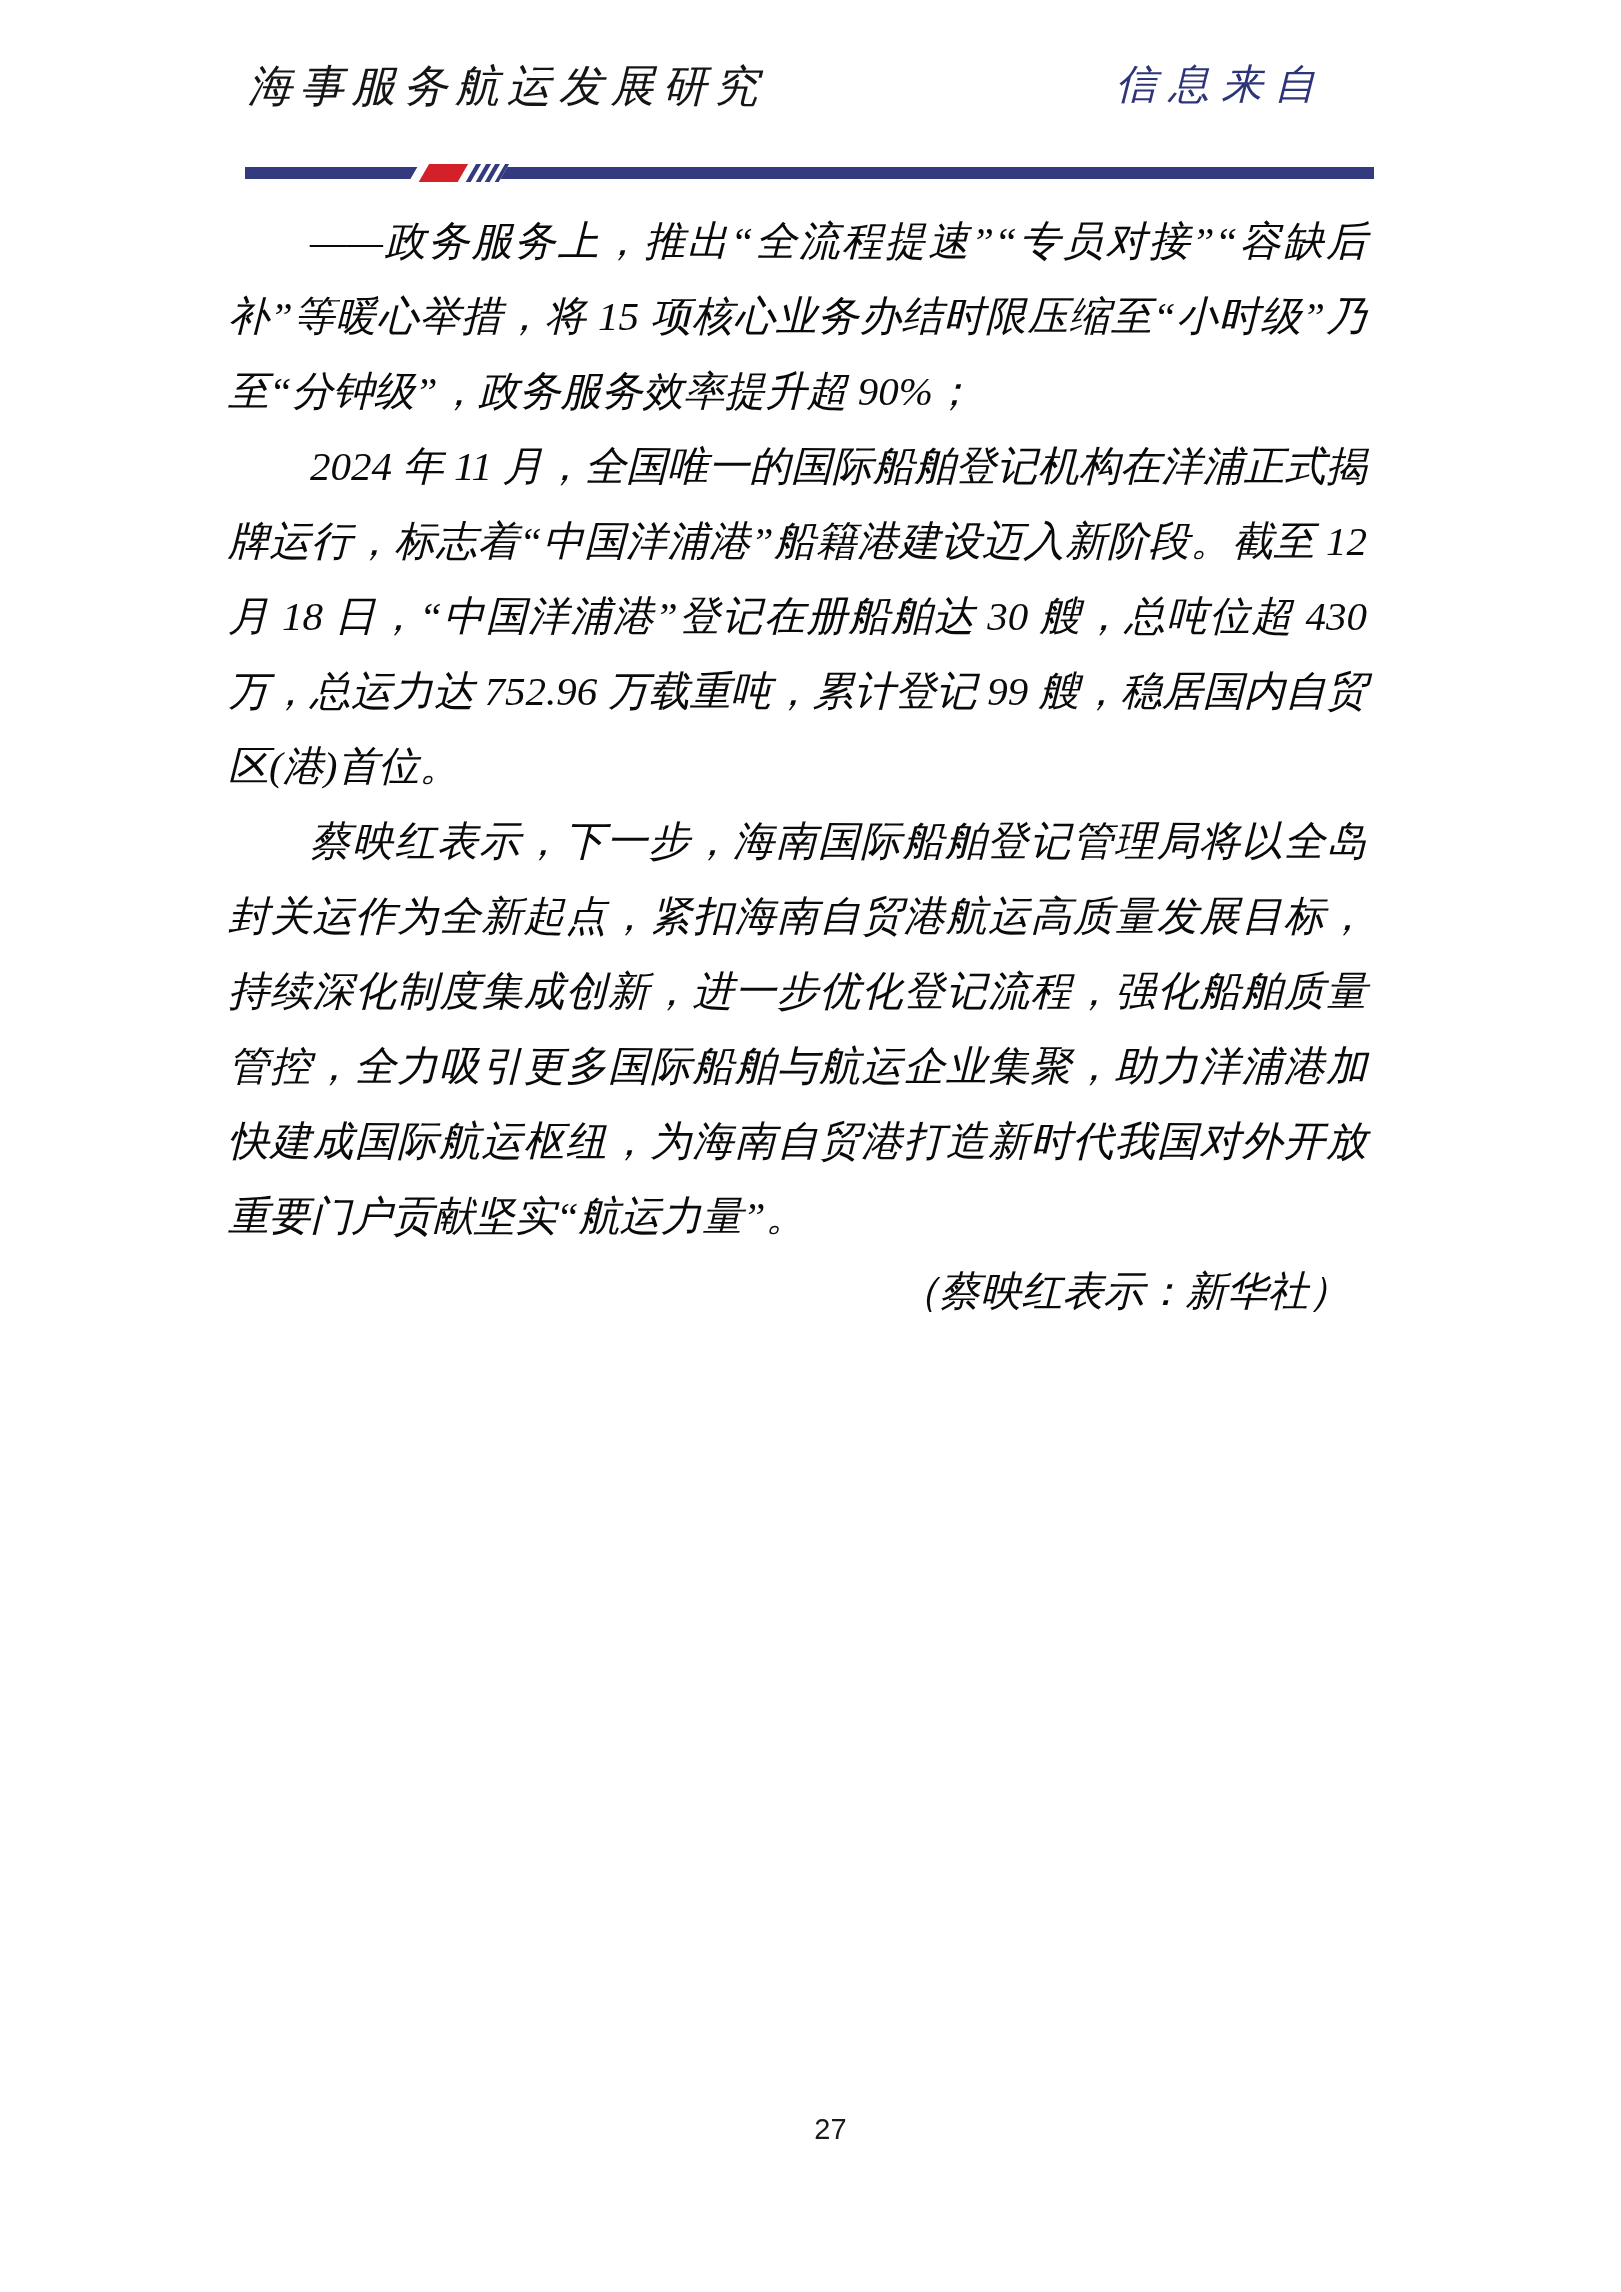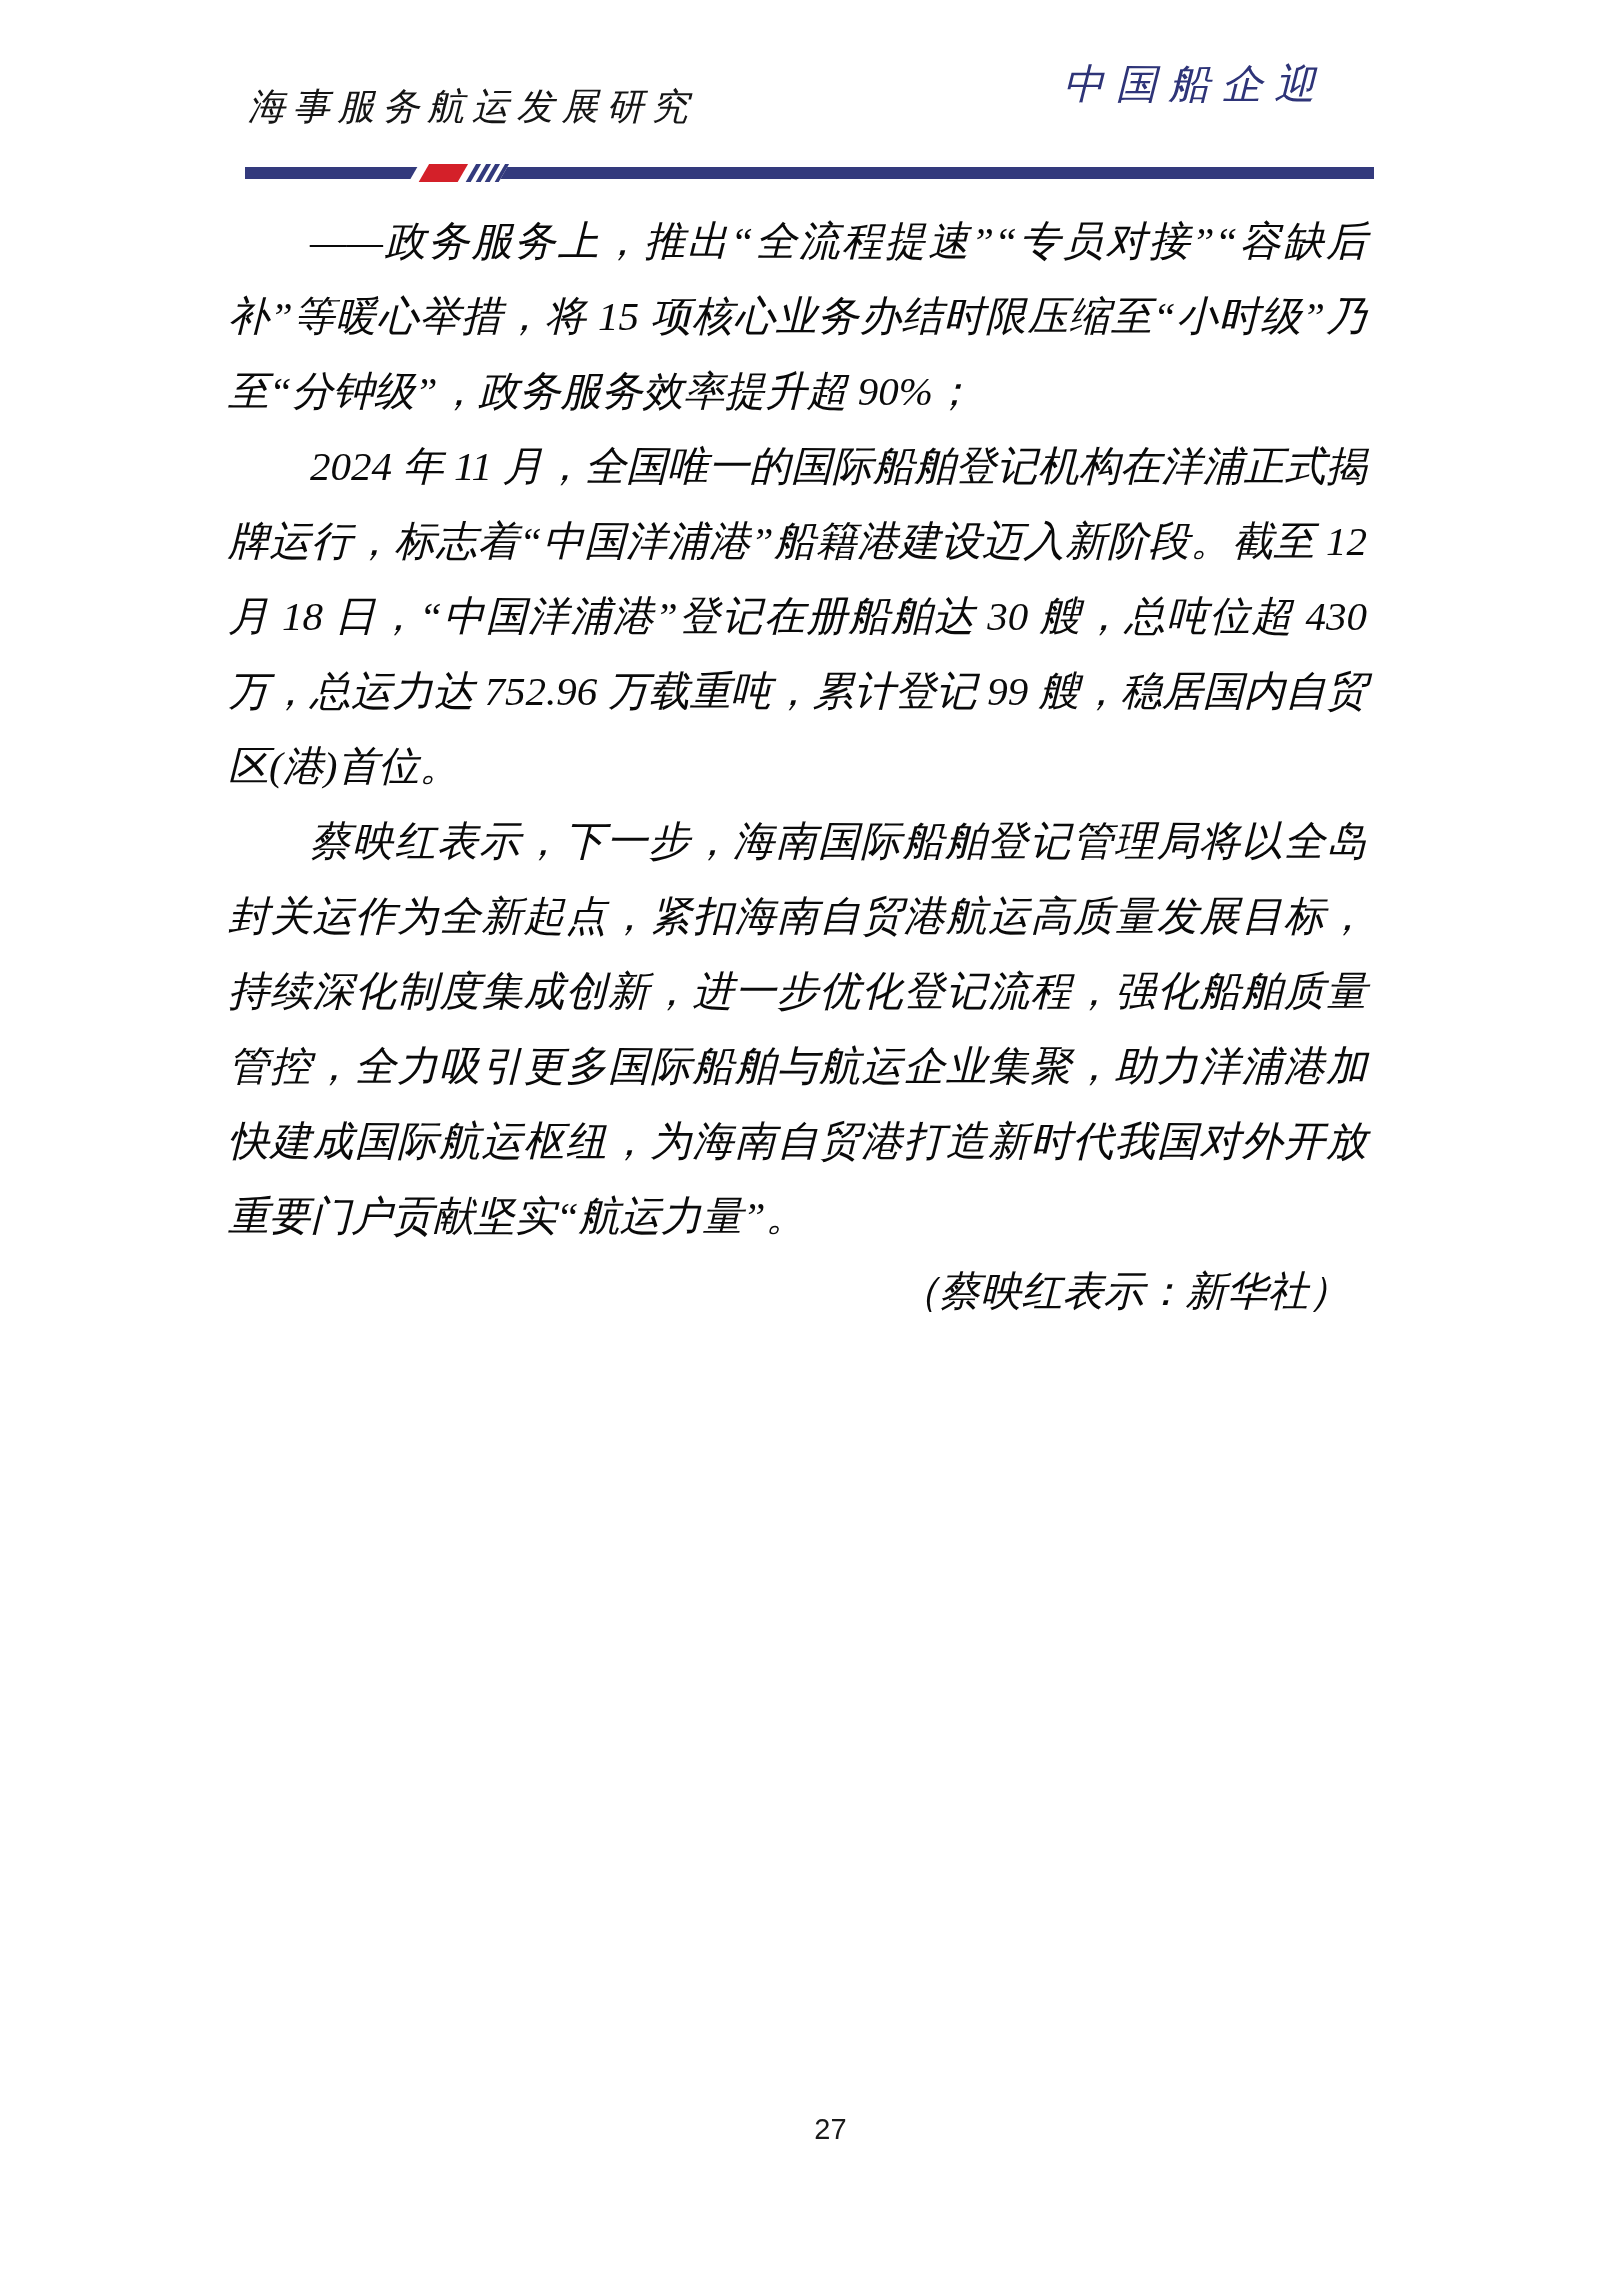--- a/index.html
+++ b/index.html
@@ -6,22 +6,22 @@
   body{
     width:1621px;height:2293px;background:#ffffff;position:relative;
     font-family:"Liberation Serif","DejaVu Serif",serif;
     color:#0a0a0a;
   }
   .page{position:absolute;inset:0;background:#ffffff;overflow:hidden;}
 
   
   .hdr-left{
     position:absolute;left:248px;top:57px;width:549px;
-    font-size:37px;letter-spacing:7.8px;font-style:italic;font-weight:400;
-    color:#151515;white-space:nowrap;margin-top:25px;
+    font-size:44px;letter-spacing:7.8px;font-style:italic;font-weight:400;
+    color:#151515;white-space:nowrap;
   }
   .hdr-right{
     position:absolute;right:294px;top:57px;
     font-size:41px;letter-spacing:11.8px;font-style:italic;
     color:#2e3478;white-space:nowrap;
   }
   .hdr-bar{
     position:absolute;left:245px;top:167px;width:1129px;height:11.8px;
     background:#333a7d;
   }
@@ -59,21 +59,21 @@
     font-family:"Liberation Sans","DejaVu Sans",sans-serif;color:#1a1a1a;padding-left:20px;
   }
 </style>
 </head>
 <body>
 
 <div class="page">
 
   <div class="hdr-left">海事服务航运发展研究</div>
 
-  <div class="hdr-right">中国船企迎</div>
+  <div class="hdr-right">信息来自</div>
 
   <div class="hdr-bar">
     <div class="bar-deco">
       <div class="red"></div>
       <div class="stripe s1"></div>
       <div class="stripe s2"></div>
       <div class="stripe s3"></div>
       <div class="stripe s4"></div>
     </div>
   </div>

